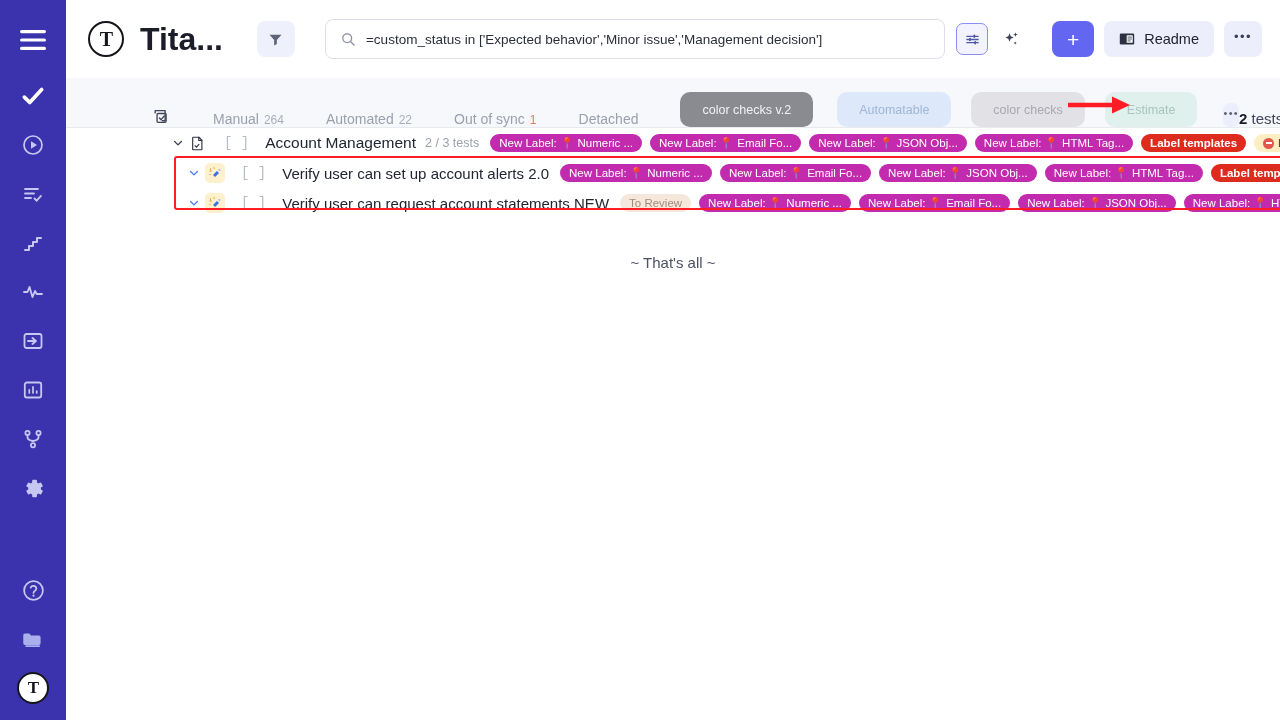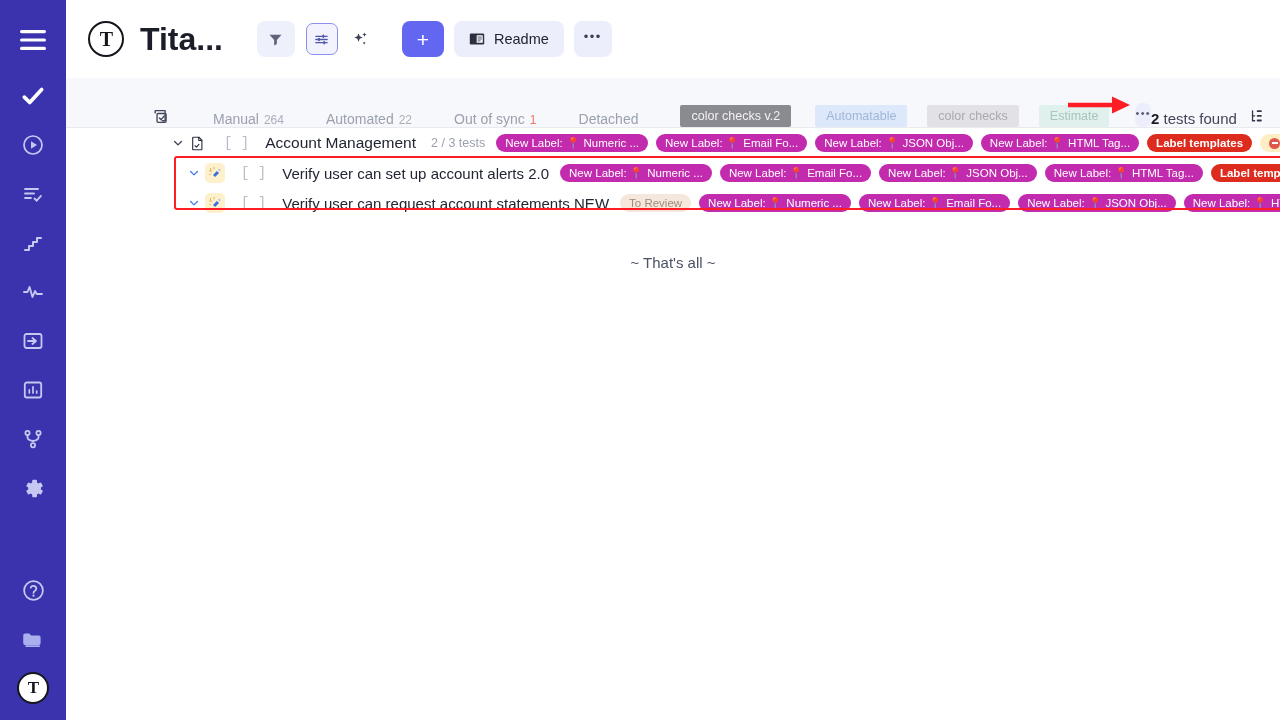--- a/index.html
+++ b/index.html
@@ -114,22 +114,22 @@
     border-bottom: 1px solid #e8eaf0; position: relative;
   }
   .tb-icon { width: 22px; height: 22px; display: flex; align-items: center; justify-content: center; cursor: pointer; }
   .tab {
     font-size: 14px; color: #9aa0ae; cursor: pointer; white-space: nowrap;
     display: flex; align-items: baseline; gap: 5px;
   }
   .tab .cnt { font-size: 12px; color: #a9aebb; }
   .tab .cnt.warn { color: #f0736a; }
   .chip {
-    height: 22px; border-radius: 2px; display: flex; align-items: center;
-    padding: 0 11px; font-size: 12.5px; cursor: pointer; white-space: nowrap;
+    height: 35px; border-radius: 10px; display: flex; align-items: center;
+    padding: 0 22px; font-size: 12.5px; cursor: pointer; white-space: nowrap;
   }
   .chip-dark { background: #8a8a91; color: #f2f2f5; }
   .chip-blue { background: #dde8fb; color: #9fb6d6; }
   .chip-grey { background: #e2e2e6; color: #a8a8b0; }
   .chip-mint { background: #e0f0ec; color: #a8c4bd; }
   .chip-dots {
     width: 32px; height: 24px; border-radius: 7px; background: #eceefb;
     display: flex; align-items: center; justify-content: center; cursor: pointer;
     color: #5a5f73; letter-spacing: 1.3px; font-size: 11px; padding-bottom: 5px;
   }
@@ -153,21 +153,21 @@
   .caret { width: 16px; flex: 0 0 16px; display: flex; align-items: center; justify-content: center; cursor: pointer; }
   .doc-ic { width: 22px; flex: 0 0 22px; display: flex; align-items: center; justify-content: center; }
   .wand-ic {
     width: 20px; height: 20px; border-radius: 5px; background: #fdf0cd;
     display: flex; align-items: center; justify-content: center; flex: 0 0 20px;
     margin-left: 3px;
   }
   .brackets { font-size: 14px; color: #b8bcc8; margin-left: 16px; flex: 0 0 auto; font-family: "Liberation Mono", monospace; }
   .rowtitle { font-size: 15.5px; color: #222633; margin-left: 16px; flex: 0 0 auto; cursor: pointer; }
   .rowtitle.child { font-size: 15px; }
-  .counts { font-size: 12.5px; color: #9aa0ae; margin-left: 15px; flex: 0 0 auto; }
+  .counts { font-size: 12.5px; color: #9aa0ae; margin-left: 9px; flex: 0 0 auto; }
   .labels { display: flex; align-items: center; gap: 8px; margin-left: 11px; flex: 0 0 auto; }
   .lbl {
     height: 18px; border-radius: 9px; display: flex; align-items: center; gap: 4px;
     padding: 0 9px; font-size: 11.5px; white-space: nowrap; cursor: pointer;
   }
   .lbl-magenta { background: #c32bae; color: #ffffff; }
   .lbl-red { background: #dd2b1e; color: #ffffff; font-weight: 600; text-align: right; }
   .lbl-amber { background: #fdeec4; color: #5c4a17; }
   .lbl-peach { background: #f6e7dc; color: #a08b7b; }
   .blockdot {
@@ -287,20 +287,27 @@
         <span>T</span>
       </div>
       <div class="proj-title">Tita...</div>
 
       <div class="icon-btn filter-btn">
         <svg width="17" height="17" viewBox="0 0 24 24" fill="#5f6478">
             <path d="M3.5 5.2h17l-6.6 7.6v5.4l-3.8 2.2v-7.6z"></path>
           </svg>
       </div>
 
+      <div class="searchbar">
+        <svg width="16" height="16" viewBox="0 0 24 24" stroke="#8c91a2" stroke-width="2" fill="none">
+          <circle cx="10.8" cy="10.8" r="6.6"></circle>
+            <path d="M15.7 15.7L21 21" stroke-linecap="round"></path>
+          </svg>
+        <div class="search-text">=custom_status in ['Expected behavior','Minor issue','Management decision']</div>
+      </div>
 
       <div class="adv-btn">
         <svg width="17" height="17" viewBox="0 0 24 24" stroke="#5257a8" stroke-width="1.9" fill="none" stroke-linecap="round">
           <path d="M4 7.5h16M4 12h16M4 16.5h16"></path>
           <g fill="#5257a8" stroke="none">
               <rect x="13.4" y="5" width="2.4" height="5" rx="1.1"></rect>
               <rect x="7.2" y="9.5" width="2.4" height="5" rx="1.1"></rect>
               <rect x="14.6" y="14" width="2.4" height="5" rx="1.1"></rect>
             </g>
           </svg>

